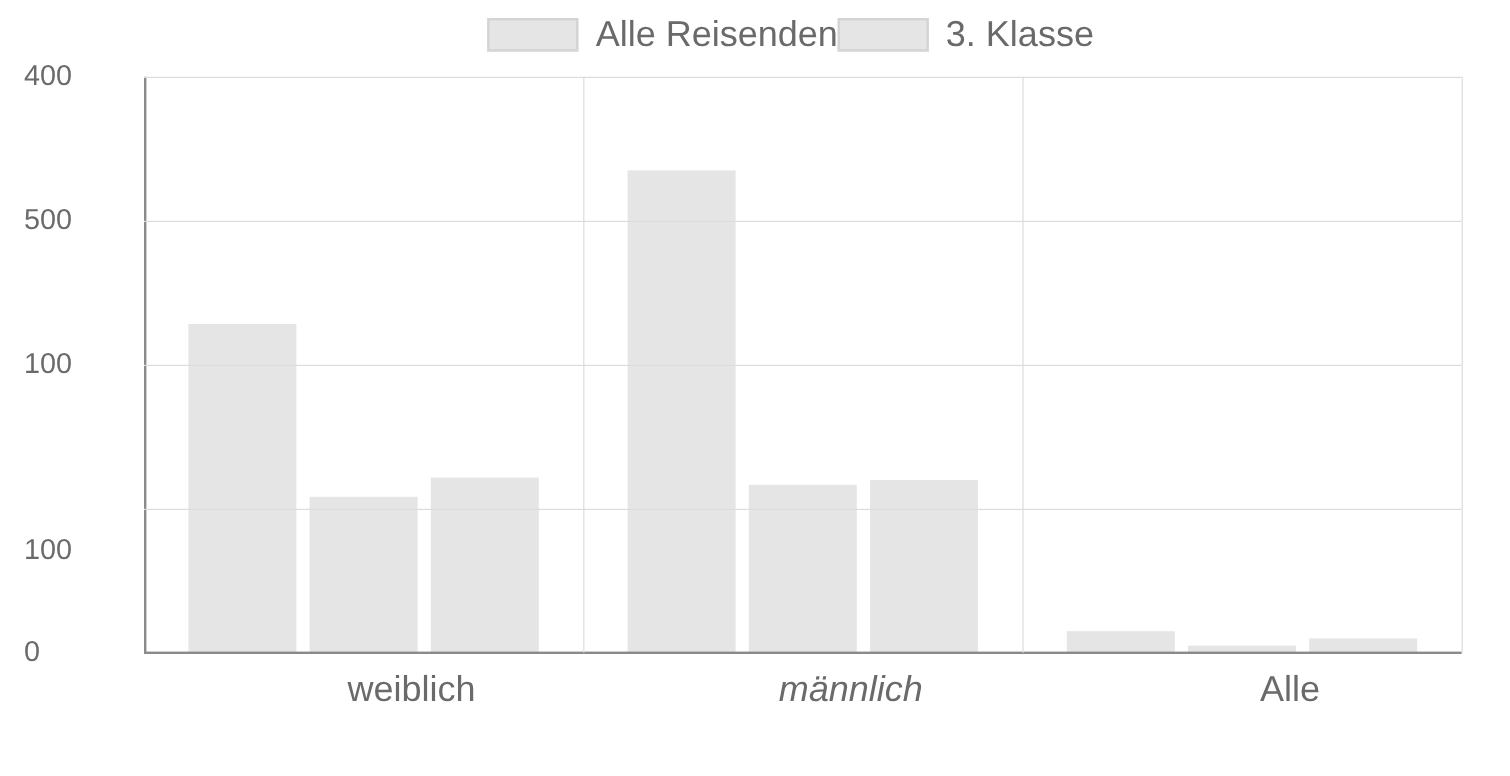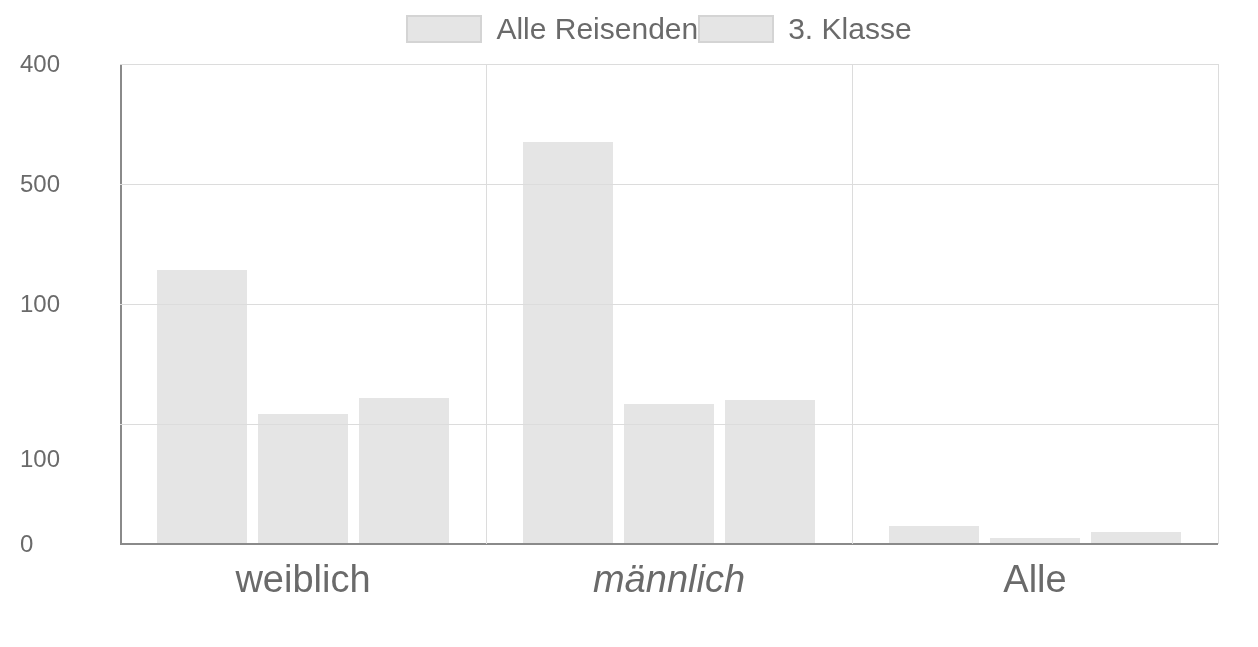--- a/index.html
+++ b/index.html
@@ -106,23 +106,24 @@
     .x-labels {
       position: relative;
       margin-left: 100px;
       margin-right: 20px;
       height: 60px;
     }
     .x-label {
       position: absolute;
       top: 14px;
       transform: translateX(-50%);
-      font-size: 38px;
+      font-size: 30px;
       color: #6a6a6a;
       white-space: nowrap;
+      margin-left: 40px;
     }
   </style>
 </head>
 <body>
 
 <div class="chart-container">
 
   <div class="legend">
     <div class="legend-item">
       <div class="legend-swatch"></div>

